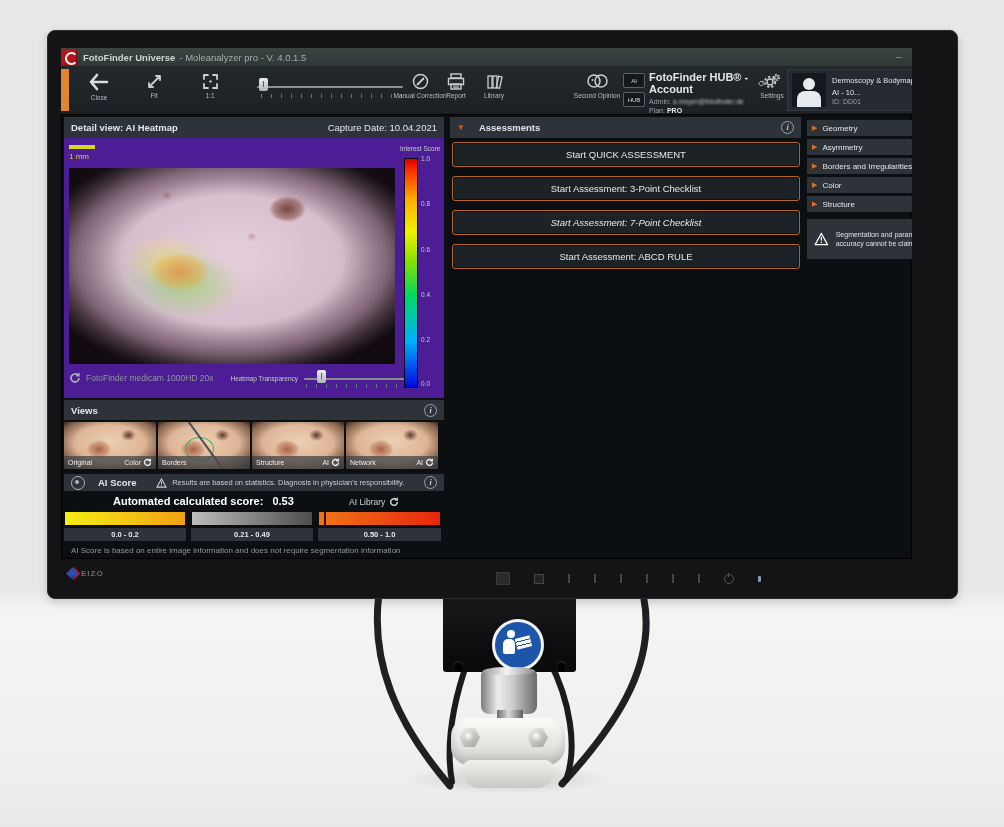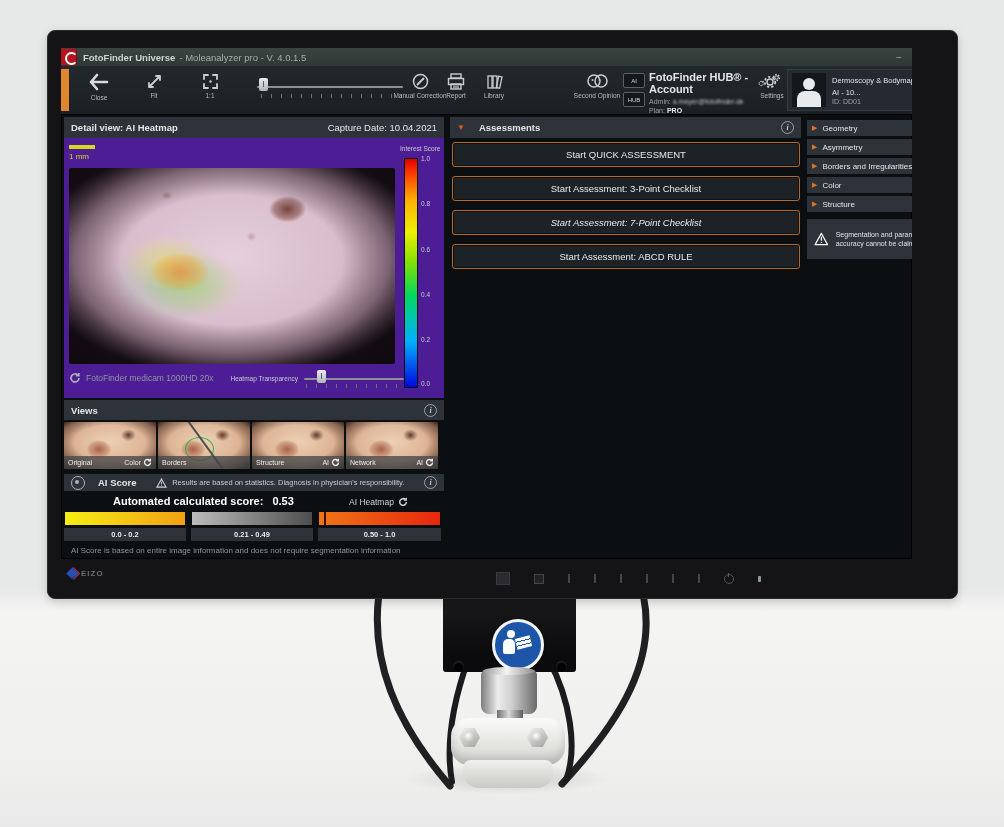--- a/index.html
+++ b/index.html
@@ -399,21 +399,21 @@
           <span>Results are based on statistics. Diagnosis in physician's responsibility.</span>
         </span>
         <span class="i-info"></span>
       </div>
 
       <div class="score-line" style="left:52px;top:447px;">
         <span>Automated calculated score:</span>
         <span style="margin-left:6px;">0.53</span>
       </div>
       <div class="abs" style="left:288px;top:449px;display:flex;align-items:center;gap:4px;color:#cdd2d6;font-size:8.5px;">
-        <span>AI Heatmap</span>
+        <span>AI Library</span>
         <svg width="10" height="10" viewBox="0 0 12 12">
             <path d="M10 6a4 4 0 1 1-1.2-2.9" fill="none" stroke="#cdd2d6" stroke-width="1.8"></path>
             <path d="M9.8 1 v2.7 H7.1" fill="none" stroke="#cdd2d6" stroke-width="1.8"></path>
           </svg>
       </div>
 
       <div class="range-bar rb1" style="left:3px;top:463px;width:122px;"></div>
       <div class="range-bar rb2" style="left:130px;top:463px;width:122px;"></div>
       <div class="range-bar rb3" style="left:257px;top:463px;width:123px;">
         <span class="rb-marker" style="left:5px;"></span>

